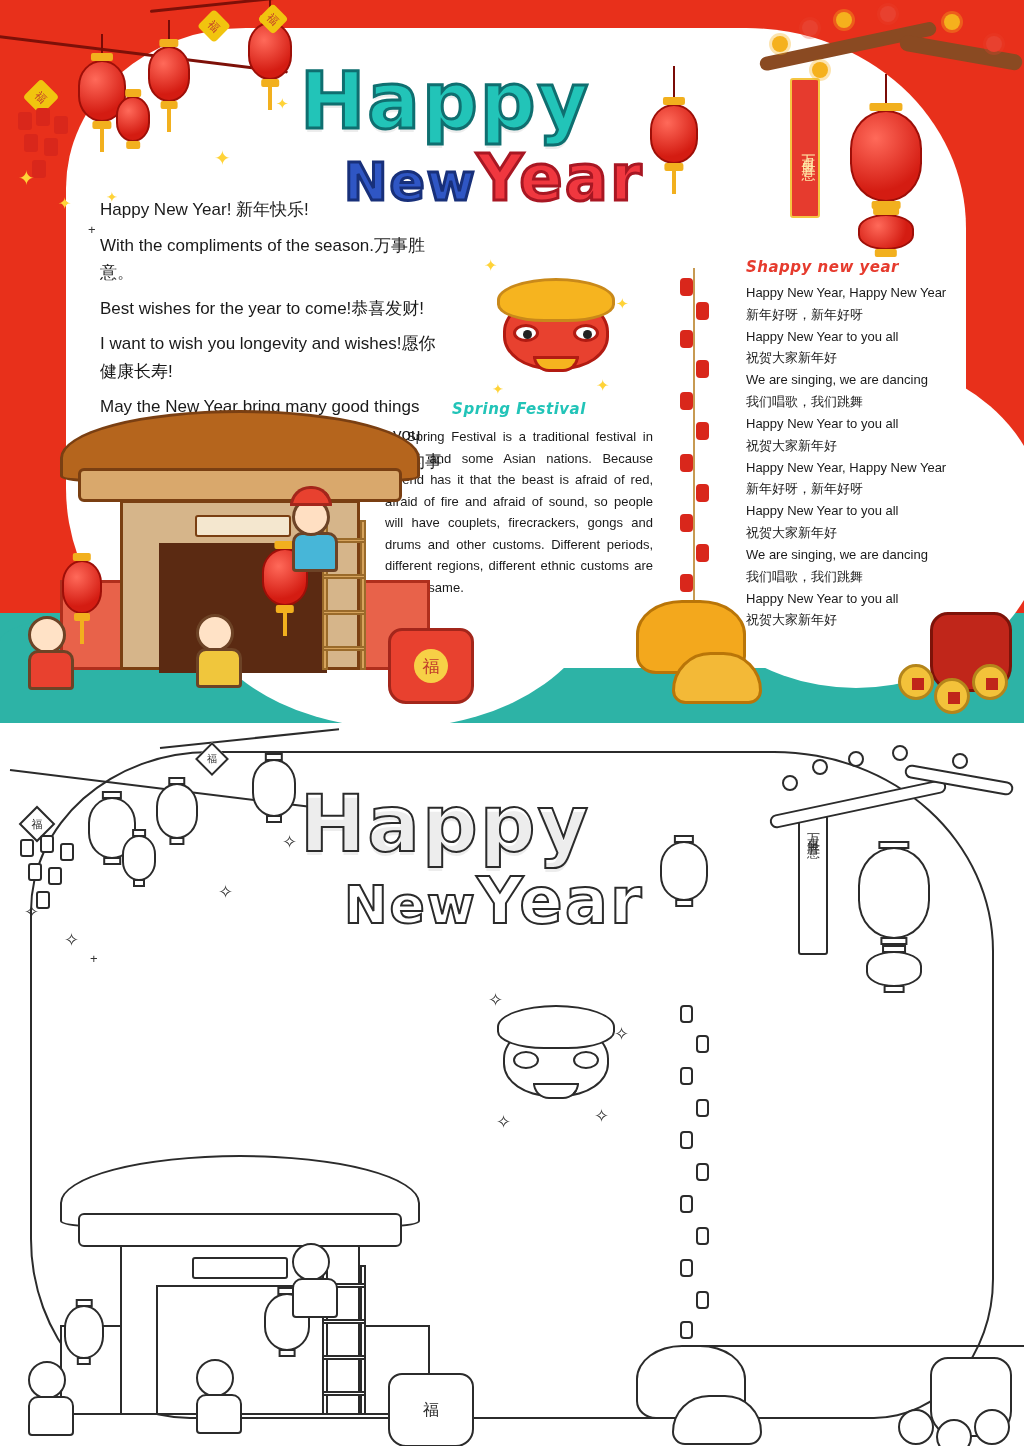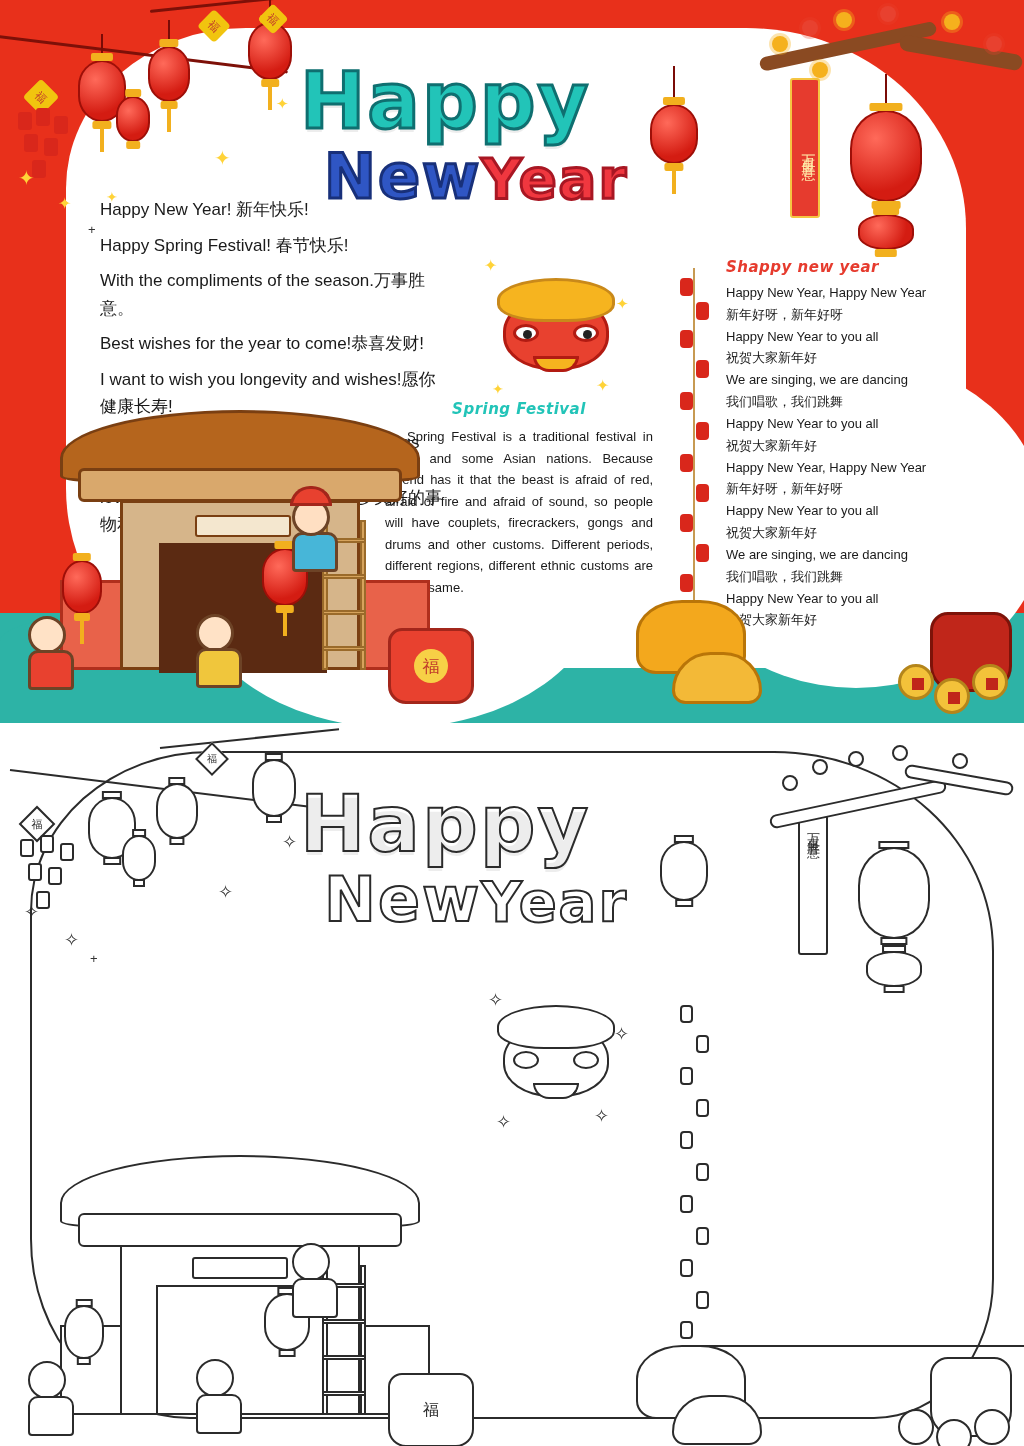--- a/index.html
+++ b/index.html
@@ -62,27 +62,27 @@
     letter-spacing: 2px;
     line-height: 1;
   }
   .title-happy {
     font-size: 78px;
     color: #22c4b8;
     -webkit-text-stroke: 3px #0f6f70;
     text-shadow: 0 4px 0 rgba(0,0,0,0.07);
   }
   .title-new {
-    font-size: 62px;
+    font-size: 52px;
     color: #2f56c4;
     -webkit-text-stroke: 3px #18307a;
-    margin-left: 24px;
+    margin-left: 44px;
   }
   .title-year {
-    font-size: 56px;
+    font-size: 64px;
     color: #f0373f;
     -webkit-text-stroke: 3px #a81723;
   }
 
   
   .col-greetings {
     position: absolute;
     left: 100px; top: 188px;
     width: 350px;
   }
@@ -107,21 +107,21 @@
   .col-spring {
     position: absolute;
     left: 385px; top: 400px;
     width: 268px;
   }
   .col-spring .hand-head { display:block; text-align:center; margin-bottom: 8px;}
   .col-spring .body-text { text-align: justify; text-indent: 22px; font-size: 13px; line-height:1.66;}
 
   .col-song {
     position: absolute;
-    left: 726px; top: 258px;
+    left: 746px; top: 258px;
     width: 250px;
   }
   .col-song .hand-head { display:block; margin-bottom: 6px; }
   .song-line { font-size: 13px; line-height: 1.68; color:#1a1a1a; }
 
   
   .lantern {
     position: absolute;
     border-radius: 50%;
   }
@@ -460,21 +460,20 @@
     <div class="blossom" style="left:772px; top:36px;"></div>
     <div class="blossom red" style="left:802px; top:20px;"></div>
     <div class="blossom" style="left:836px; top:12px;"></div>
     <div class="blossom red" style="left:880px; top:6px;"></div>
     <div class="blossom" style="left:944px; top:14px;"></div>
     <div class="blossom red" style="left:986px; top:36px;"></div>
     <div class="blossom" style="left:812px; top:62px;"></div>
 
     <div class="col-greetings">
       <div class="body-text">Happy New Year! 新年快乐!</div>
-      <div class="body-text">Happy Spring Festival! 春节快乐!</div>
       <div class="body-text">With the compliments of the season.万事胜意。</div>
       <div class="body-text">Best wishes for the year to come!恭喜发财!</div>
       <div class="body-text">I want to wish you longevity and wishes!愿你健康长寿!</div>
       <div class="body-text">May the New Year bring many good things and rich blessings to you and all those you love!愿新年带给你和你所爱的人许多美好的事物和无尽的祝福!</div>
     </div>
     <span class="plus-mark" style="left:88px; top:222px;">+</span>
 
     <div class="lion">
       <div class="face"></div>
       <div class="mane"></div>

